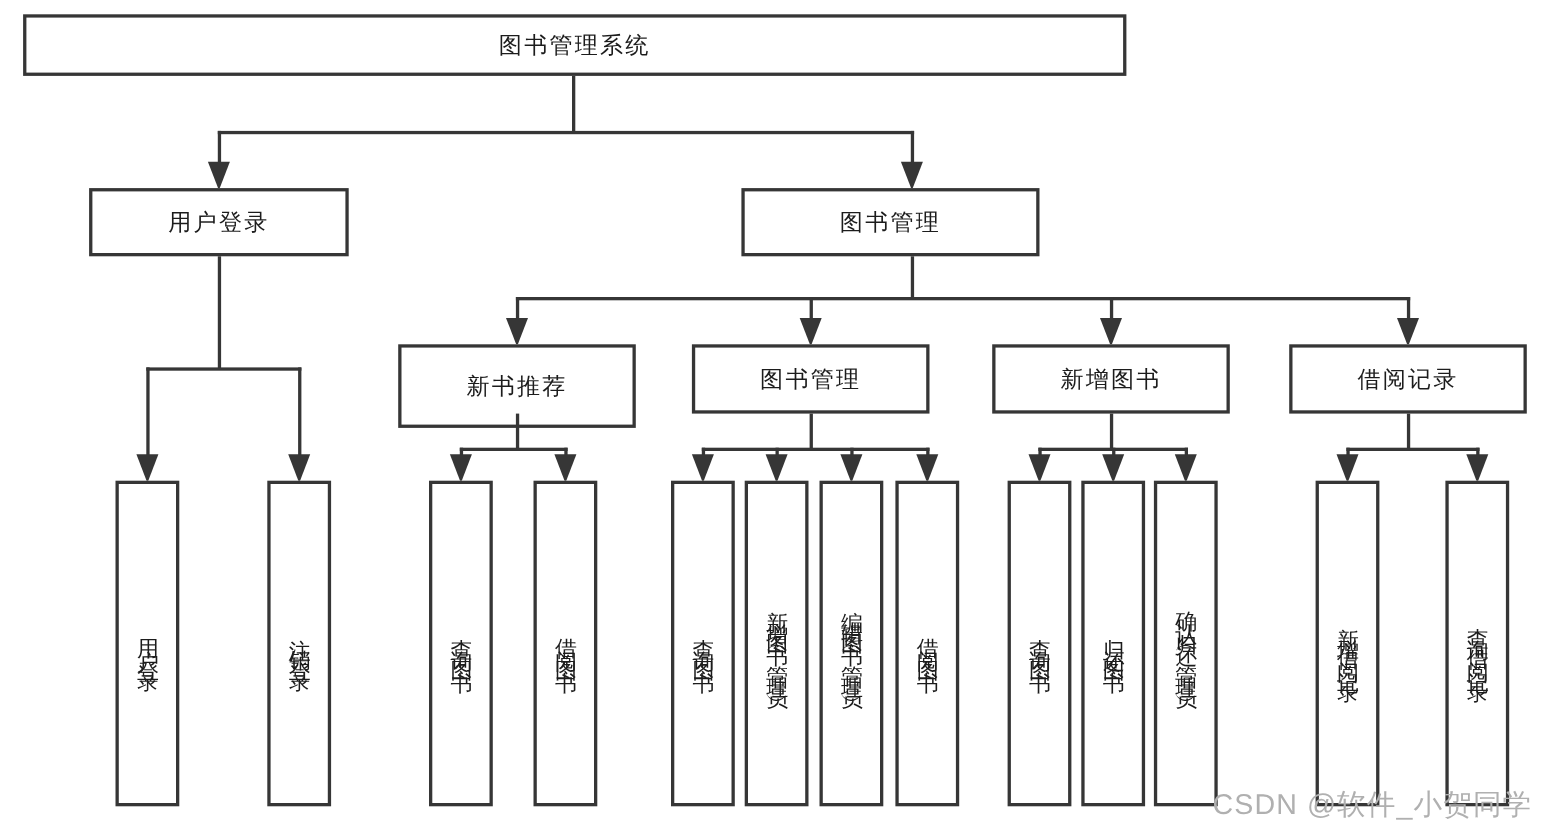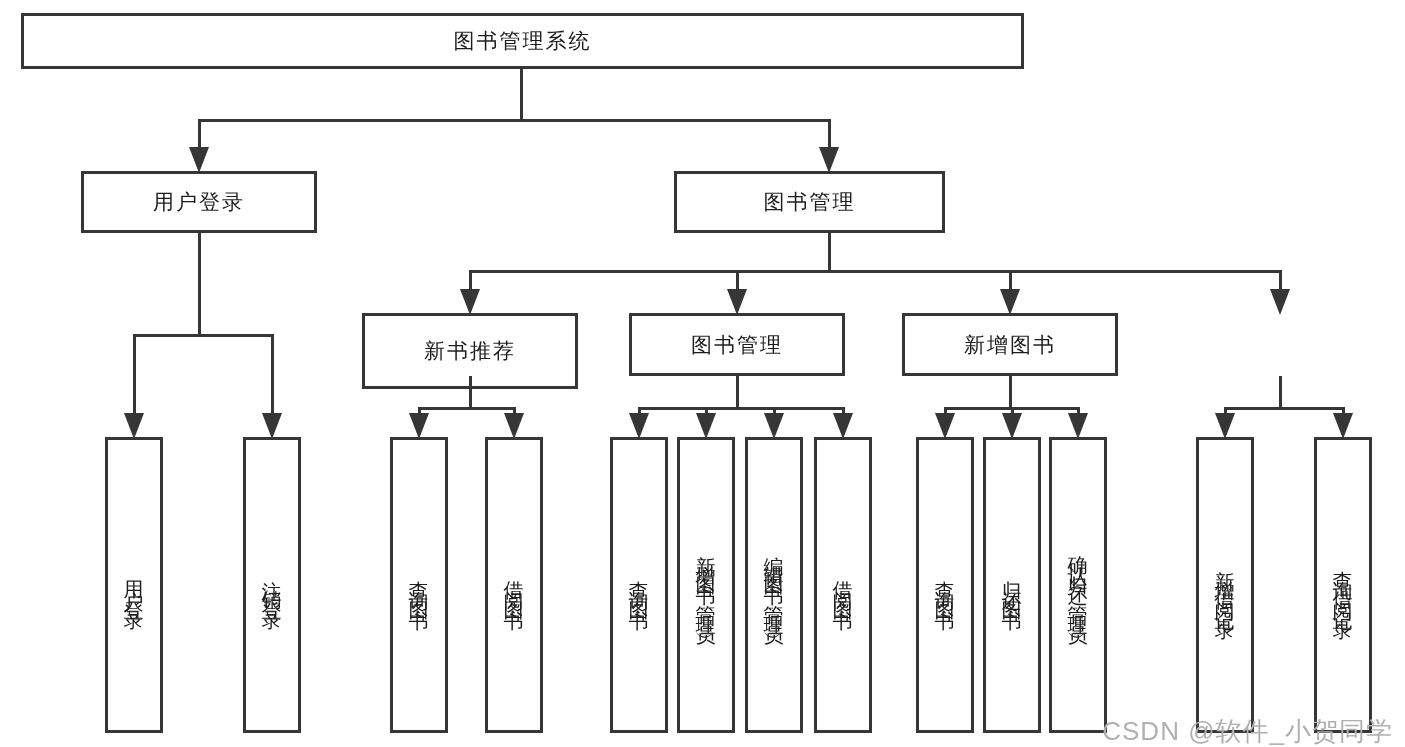--- a/index.html
+++ b/index.html
@@ -104,20 +104,23 @@
 
   <div class="box hbox" style="left:362px;top:313px;width:216px;height:76px">
     <span>新书推荐</span>
   </div>
   <div class="box hbox" style="left:629px;top:313px;width:216px;height:63px">
     <span>图书管理</span>
   </div>
   <div class="box hbox" style="left:902px;top:313px;width:216px;height:63px">
     <span>新增图书</span>
   </div>
+  <div class="box hbox" style="left:1172px;top:313px;width:216px;height:63px">
+    <span>借阅记录</span>
+  </div>
 
   <div class="vline" style="left:469px;top:376px;height:33px"></div>
   <div class="hline" style="left:418px;top:407px;width:98px"></div>
   <div class="stem" style="left:418px;top:407px;height:8px"></div>
   <div class="arrowhead" style="left:409px;top:413px"></div>
   <div class="stem" style="left:513px;top:407px;height:8px"></div>
   <div class="arrowhead" style="left:504px;top:413px"></div>
 
   <div class="vline" style="left:736px;top:376px;height:33px"></div>
   <div class="hline" style="left:638px;top:407px;width:207px"></div>

